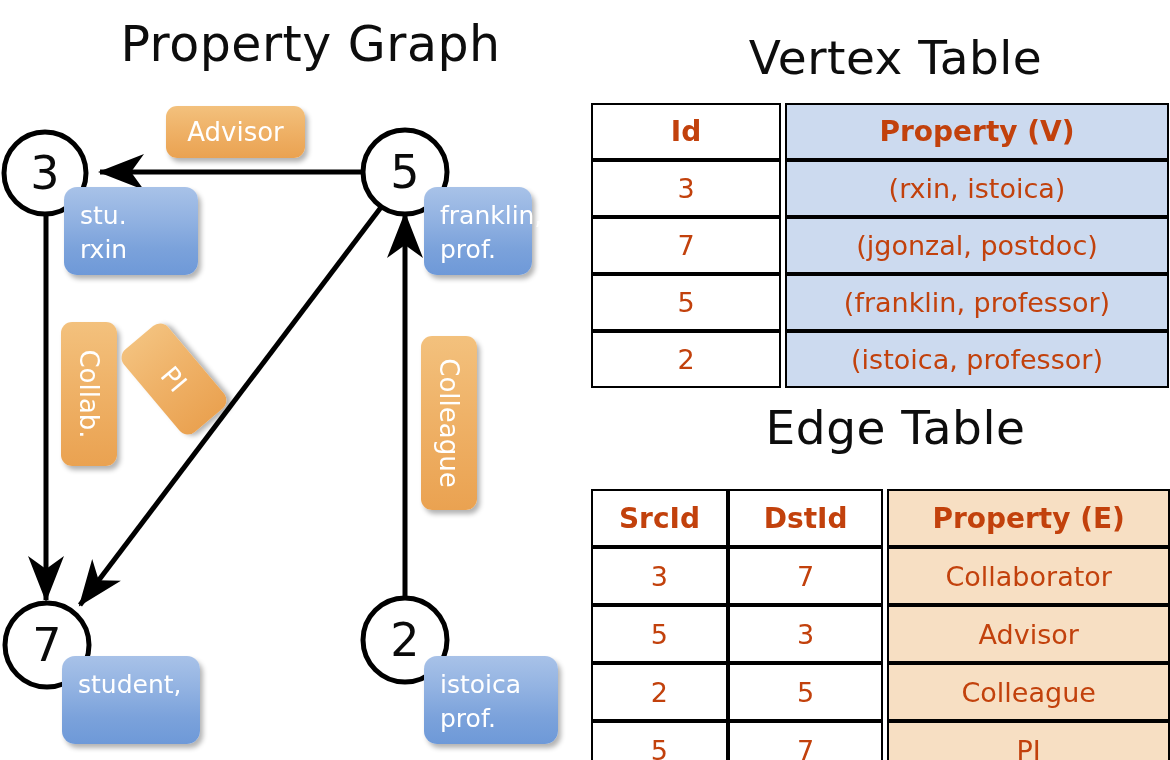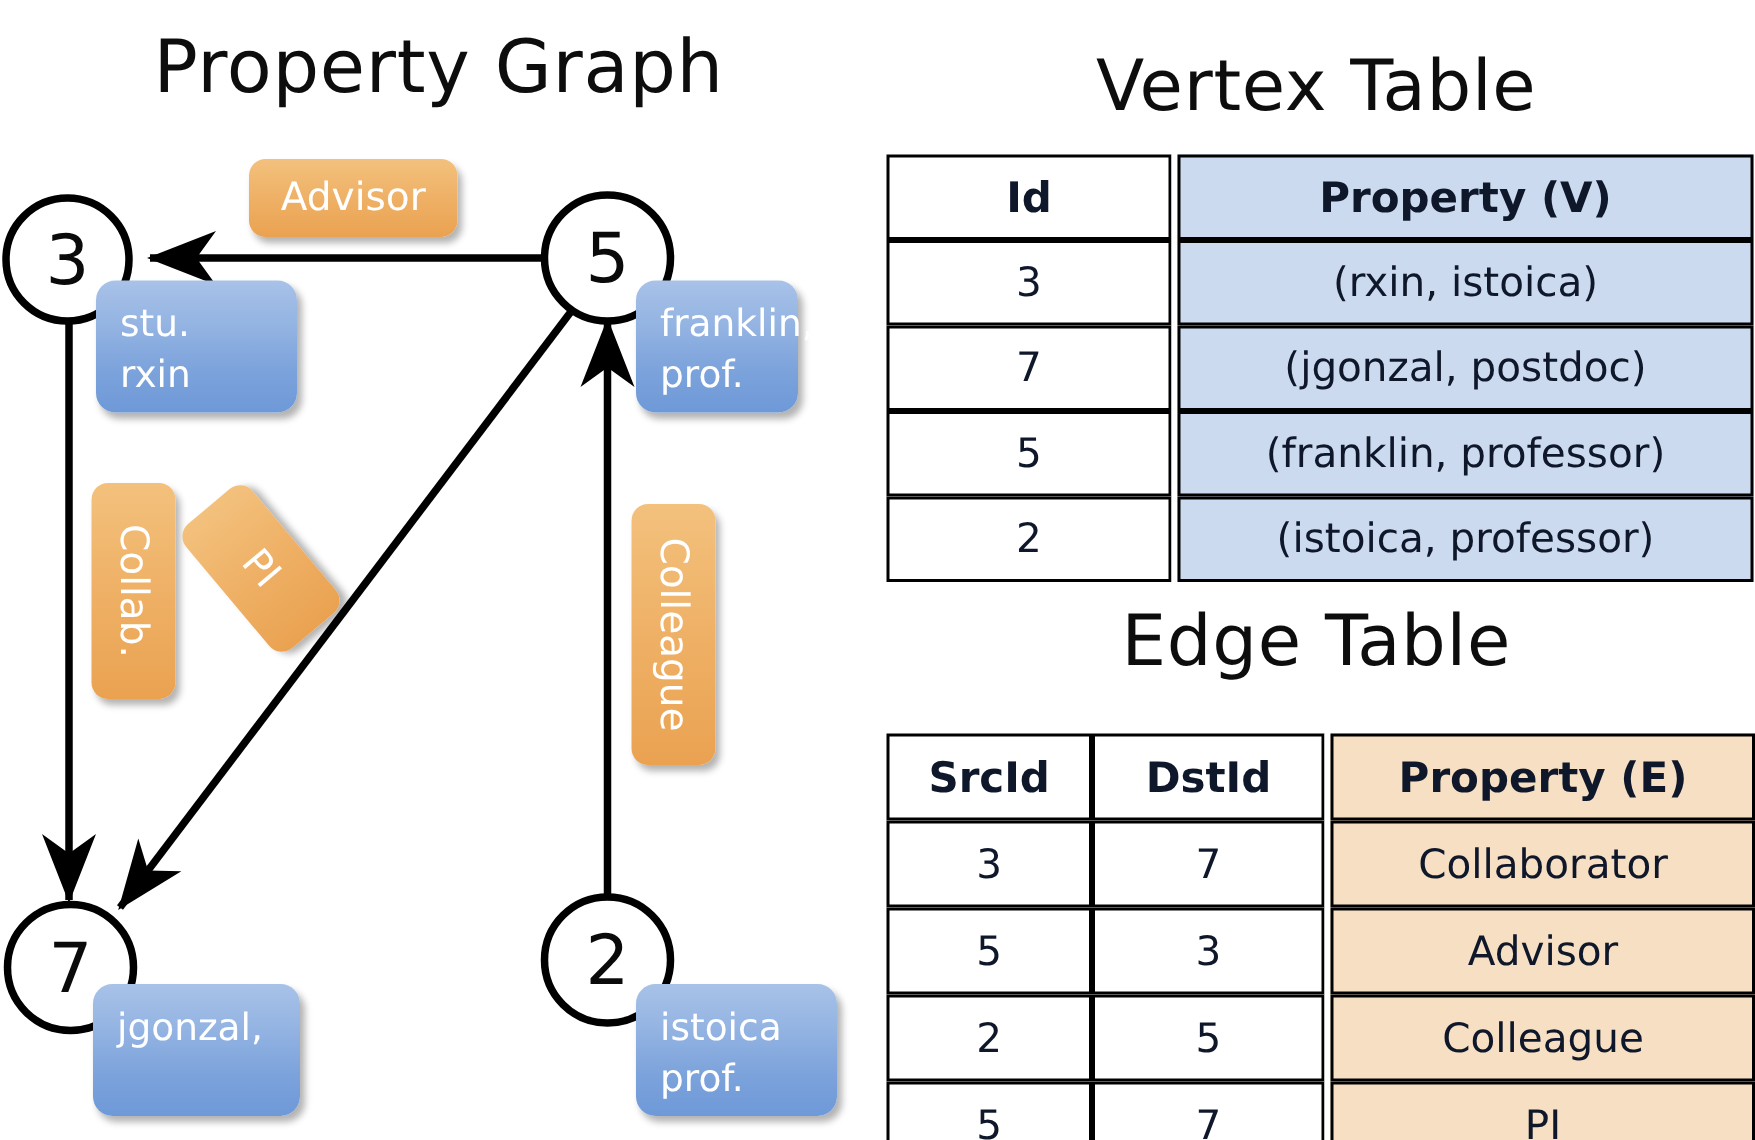--- a/index.html
+++ b/index.html
@@ -20,20 +20,21 @@
   .title {
     position: absolute;
     font-weight: 400;
     font-size: 47px;
     letter-spacing: 0.5px;
     white-space: nowrap;
     color: #0d0d0d;
     text-align: center;
     font-family: "DejaVu Sans", sans-serif;
     font-stretch: normal;
+    padding-left: 18px;
   }
   #title-property-graph { left: 0px;   top: 16px;  width: 585px; font-size: 49px; }
   #title-vertex-table   { left: 585px; top: 14px;  width: 585px; font-size: 47px; margin-top: 16px; }
   #title-edge-table     { left: 585px; top: 400px; width: 585px; font-size: 47px; }
 
   
   #graph-panel {
     position: absolute;
     left: 0; top: 0;
     width: 585px; height: 760px;
@@ -95,21 +96,21 @@
     border-collapse: separate;
     border-spacing: 0;
     font-family: "DejaVu Sans", sans-serif;
   }
   .tbl td, .tbl th {
     border: 2px solid #000000;
     padding: 0;
     text-align: center;
     font-weight: normal;
     font-size: 27px;
-    color: #0f172a;
+    color: #c2410c;
     background: #ffffff;
   }
   .tbl th { font-weight: bold; font-size: 28px; }
   .gap-col { border: none !important; background: #ffffff !important; width: 4px; }
 
   #vertex-table { left: 591px; top: 103px; }
   #vertex-table td.idcol, #vertex-table th.idcol { width: 186px; height: 53px; }
   #vertex-table td.vcol,  #vertex-table th.vcol  { width: 380px; height: 53px; background: #ccdaef; }
 
   #edge-table { left: 591px; top: 489px; }
@@ -156,21 +157,21 @@
     <div>stu.</div>
     <div>rxin</div>
   </div>
 
   <div class="prop-box" style="left:424px; top:187px; width:108px; height:88px;">
     <div>franklin,</div>
     <div>prof.</div>
   </div>
 
   <div class="prop-box" style="left:62px; top:656px; width:138px; height:88px;">
-    <div>jgonzal,</div>
+    <div>student,</div>
   </div>
 
   <div class="prop-box" style="left:424px; top:656px; width:134px; height:88px;">
     <div>istoica</div>
     <div>prof.</div>
   </div>
 
   <div class="edge-box" style="left:166px; top:106px; width:139px; height:52px;">
     <span>Advisor</span>
   </div>

